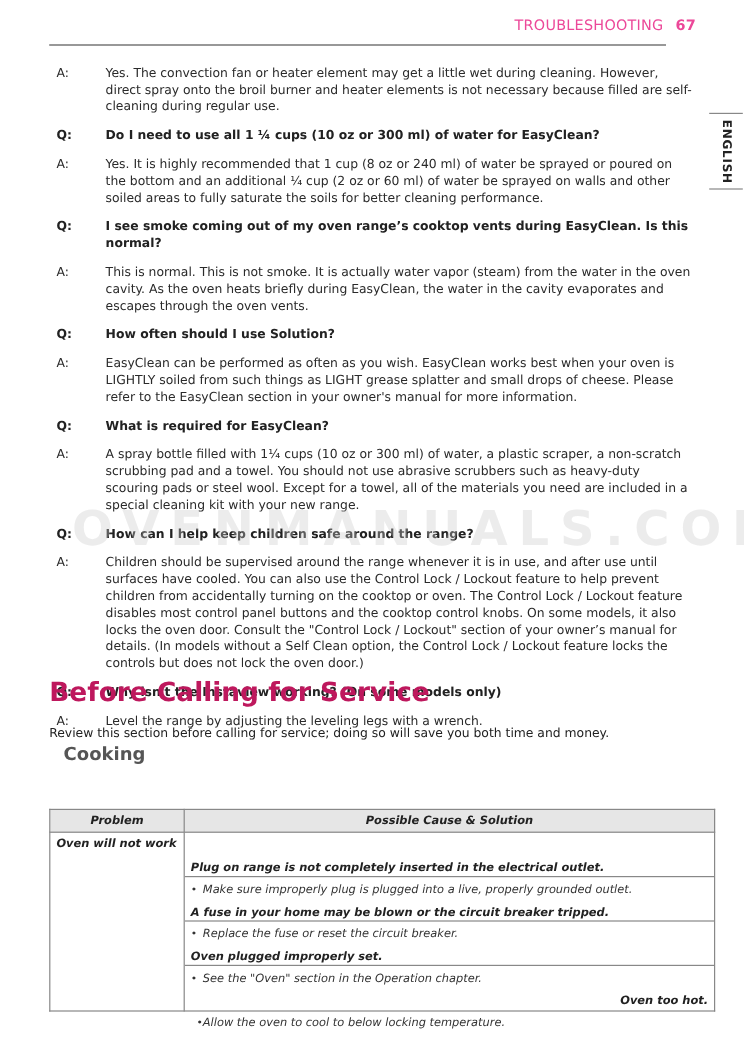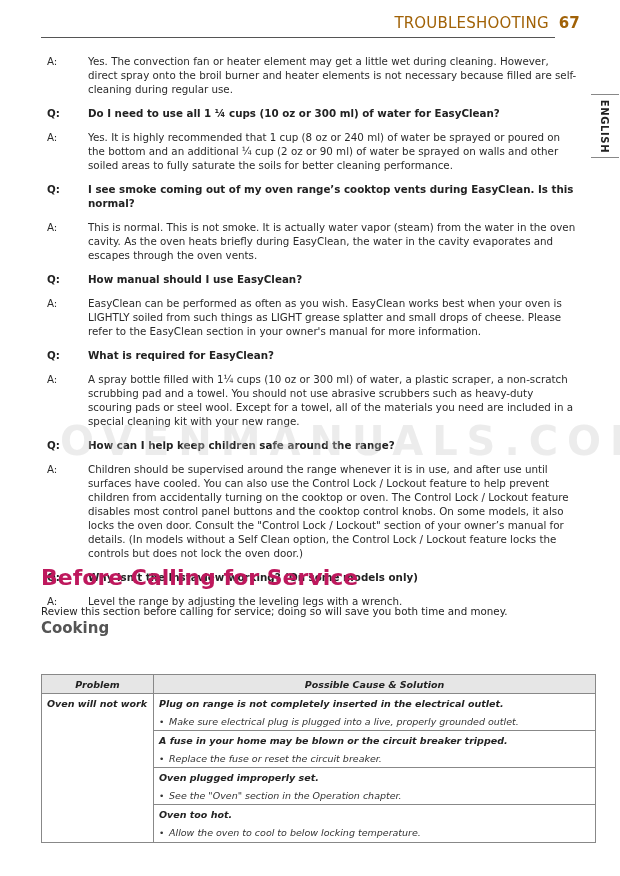--- a/index.html
+++ b/index.html
@@ -11,23 +11,23 @@
     }
     body {
       position: relative;
       font-family: "DejaVu Sans", sans-serif;
       color: #222222;
     }
     .header {
       position: absolute;
       top: 14px;
       right: 40px;
-      font-size: 15px;
+      font-size: 12px;
       letter-spacing: 0.2px;
-      color: #a16207;
+      color: #ec4899;
       white-space: nowrap;
     }
     .header .page-num {
       font-weight: bold;
       margin-left: 10px;
     }
     .top-rule {
       position: absolute;
       top: 37px;
       left: 41px;
@@ -100,21 +100,21 @@
       position: absolute;
       top: 593px;
       left: 41px;
       font-size: 10.3px;
       color: #222;
       margin-top: 12px;
     }
     .sub-title {
       position: absolute;
       top: 619px;
-      left: 41px;
+      left: 53px;
       font-size: 15px;
       font-weight: bold;
       color: #555;
     }
 
     .ts-table {
       position: absolute;
       top: 674px;
       left: 41px;
       width: 555px;
@@ -139,24 +139,25 @@
     .ts-table td.problem {
       width: 111px;
       font-weight: bold;
       padding: 4px 5px;
     }
     .cause-block {
       border-bottom: 1px solid #888;
       padding: 3px 5px 4px 5px;
       height: 37px;
     }
-    .cause-block:last-child { border-bottom: none; }
+    .cause-block:last-child { border-bottom: none; text-align: right; }
     .cause-title {
       font-weight: bold;
       line-height: 14px;
+      margin-top: 20px;
     }
     .cause-solution {
       line-height: 14px;
       margin-top: 4px;
       color: #333;
       display: flex;
     }
     .cause-solution .bullet {
       width: 10px;
       flex: 0 0 10px;
@@ -179,33 +180,33 @@
   <div class="faq-row a">
     <div class="lbl">A:</div>
     <div class="txt">Yes. The convection fan or heater element may get a little wet during cleaning. However, direct spray onto the broil burner and heater elements is not necessary because filled are self-cleaning during regular use.</div>
   </div>
   <div class="faq-row q">
     <div class="lbl">Q:</div>
     <div class="txt">Do I need to use all 1 ¼ cups (10 oz or 300 ml) of water for EasyClean?</div>
   </div>
   <div class="faq-row a">
     <div class="lbl">A:</div>
-    <div class="txt">Yes. It is highly recommended that 1 cup (8 oz or 240 ml) of water be sprayed or poured on the bottom and an additional ¼ cup (2 oz or 90 ml) of water be sprayed on walls and other soiled areas to fully saturate the soils for better cleaning performance.</div>
+    <div class="txt">Yes. It is highly recommended that 1 cup (8 oz or 240 ml) of water be sprayed or poured on the bottom and an additional ¼ cup (2 oz or 60 ml) of water be sprayed on walls and other soiled areas to fully saturate the soils for better cleaning performance.</div>
   </div>
   <div class="faq-row q">
     <div class="lbl">Q:</div>
     <div class="txt">I see smoke coming out of my oven range’s cooktop vents during EasyClean. Is this normal?</div>
   </div>
   <div class="faq-row a">
     <div class="lbl">A:</div>
     <div class="txt">This is normal. This is not smoke. It is actually water vapor (steam) from the water in the oven cavity. As the oven heats briefly during EasyClean, the water in the cavity evaporates and escapes through the oven vents.</div>
   </div>
   <div class="faq-row q">
     <div class="lbl">Q:</div>
-    <div class="txt">How manual should I use EasyClean?</div>
+    <div class="txt">How often should I use Solution?</div>
   </div>
   <div class="faq-row a">
     <div class="lbl">A:</div>
     <div class="txt">EasyClean can be performed as often as you wish. EasyClean works best when your oven is LIGHTLY soiled from such things as LIGHT grease splatter and small drops of cheese. Please refer to the EasyClean section in your owner's manual for more information.</div>
   </div>
   <div class="faq-row q">
     <div class="lbl">Q:</div>
     <div class="txt">What is required for EasyClean?</div>
   </div>
   <div class="faq-row a">
@@ -244,21 +245,21 @@
     </tr>
   </thead>
   <tbody>
     <tr>
       <td class="problem">Oven will not work</td>
       <td>
         <div class="cause-block">
           <div class="cause-title">Plug on range is not completely inserted in the electrical outlet.</div>
           <div class="cause-solution">
             <span class="bullet">•</span>
-            <span>Make sure electrical plug is plugged into a live, properly grounded outlet.</span>
+            <span>Make sure improperly plug is plugged into a live, properly grounded outlet.</span>
           </div>
         </div>
         <div class="cause-block">
           <div class="cause-title">A fuse in your home may be blown or the circuit breaker tripped.</div>
           <div class="cause-solution">
             <span class="bullet">•</span>
             <span>Replace the fuse or reset the circuit breaker.</span>
           </div>
         </div>
         <div class="cause-block">

